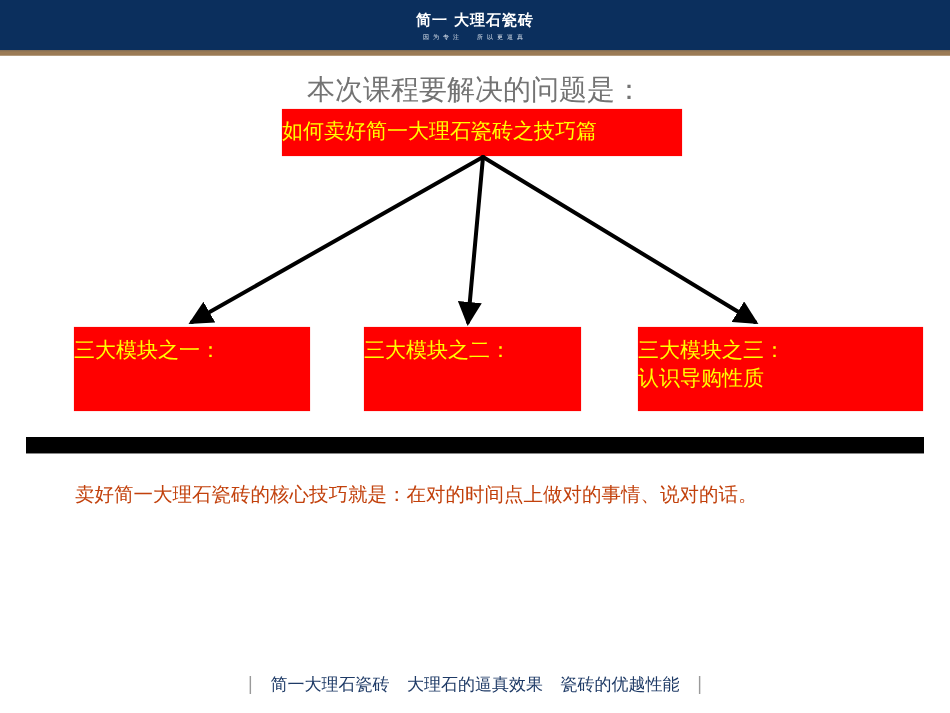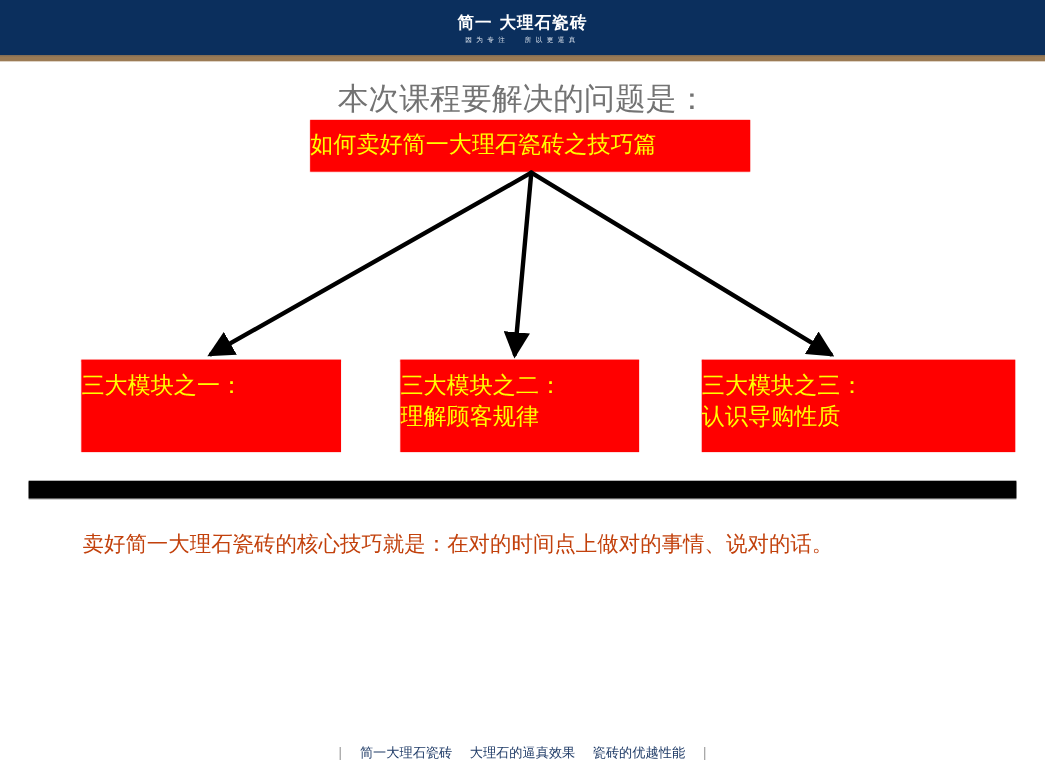--- a/index.html
+++ b/index.html
@@ -51,21 +51,21 @@
     .divider-bar {
       position: absolute; left: 26px; top: 437px; width: 898px; height: 16px;
       background: #000000; box-shadow: 0 1px 0 #888888;
     }
     .core-text {
       position: absolute; left: 75px; top: 481px; width: 860px;
       font-size: 19.5px; line-height: 28px; color: #c2410c; white-space: nowrap;
     }
     .footer {
       position: absolute; left: 0; width: 950px; top: 676px;
-      text-align: center; font-size: 12px; line-height: 16px; color: #1e3a66;
+      text-align: center; font-size: 17px; line-height: 16px; color: #1e3a66;
     }
     .footer .sep { color: #9a9a9a; margin: 0 6px; }
     .footer .item { margin: 0 6px; }
   </style>
 </head>
 <body>
 
 <div class="header">
   <div class="brand">
     <div class="brand-name">简一 大理石瓷砖</div>
@@ -91,21 +91,20 @@
     <line x1="483" y1="157" x2="468" y2="322" marker-end="url(#ah)"></line>
     <line x1="483" y1="157" x2="755" y2="322" marker-end="url(#ah)"></line>
   </g>
 </svg>
 
 <div class="box box-module m1">
   <span class="line">三大模块之一：</span>
 </div>
 <div class="box box-module m2">
   <span class="line">三大模块之二：</span>
-  <span class="line">理解顾客规律</span>
 </div>
 <div class="box box-module m3">
   <span class="line">三大模块之三：</span>
   <span class="line">认识导购性质</span>
 </div>
 
 <div class="divider-bar"></div>
 
 <div class="core-text">卖好简一大理石瓷砖的核心技巧就是：在对的时间点上做对的事情、说对的话。</div>
 

